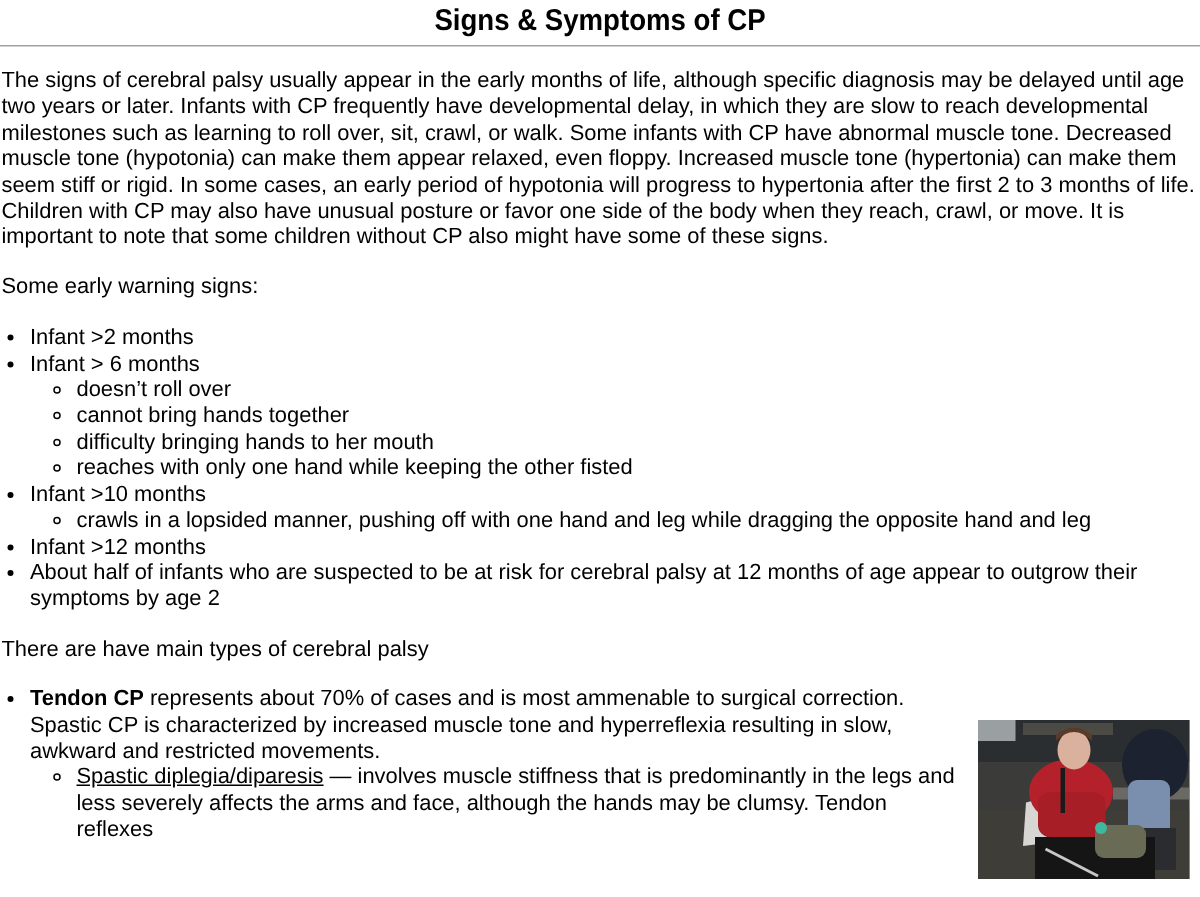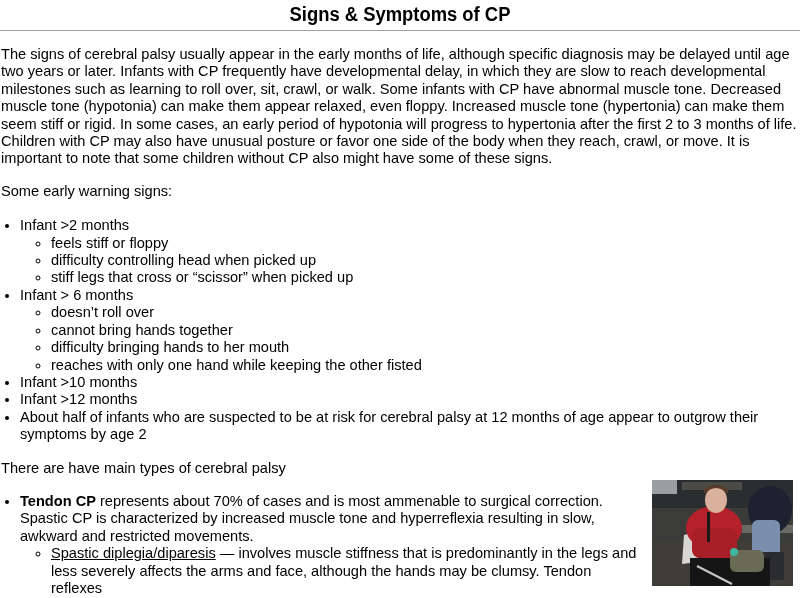--- a/index.html
+++ b/index.html
@@ -35,37 +35,35 @@
 <h1 class="title">Signs &amp; Symptoms of CP</h1>
 <hr class="rule">
 
 <p class="intro">The signs of cerebral palsy usually appear in the early months of life, although specific diagnosis may be delayed until age two years or later. Infants with CP frequently have developmental delay, in which they are slow to reach developmental milestones such as learning to roll over, sit, crawl, or walk. Some infants with CP have abnormal muscle tone. Decreased muscle tone (hypotonia) can make them appear relaxed, even floppy. Increased muscle tone (hypertonia) can make them seem stiff or rigid. In some cases, an early period of hypotonia will progress to hypertonia after the first 2 to 3 months of life. Children with CP may also have unusual posture or favor one side of the body when they reach, crawl, or move. It is important to note that some children without CP also might have some of these signs.</p>
 
 <p class="warn-label">Some early warning signs:</p>
 
 <ul class="lvl1">
   <li>
     <span>Infant &gt;2 months</span>
-    <ul class="lvl2">
-      <li>feels stiff or floppy</li>
-      <li>difficulty controlling head when picked up</li>
-      <li>stiff legs that cross or “scissor” when picked up</li>
-    </ul>
   </li>
   <li>
     <span>Infant &gt; 6 months</span>
     <ul class="lvl2">
       <li>doesn’t roll over</li>
       <li>cannot bring hands together</li>
       <li>difficulty bringing hands to her mouth</li>
       <li>reaches with only one hand while keeping the other fisted</li>
     </ul>
   </li>
   <li>
     <span>Infant &gt;10 months</span>
+    <ul class="lvl2">
+      <li>crawls in a lopsided manner, pushing off with one hand and leg while dragging the opposite hand and leg</li>
+    </ul>
   </li>
   <li>
     <span>Infant &gt;12 months</span>
   </li>
   <li>About half of infants who are suspected to be at risk for cerebral palsy at 12 months of age appear to outgrow their symptoms by age 2</li>
 </ul>
 
 <p class="types-label">There are have main types of cerebral palsy</p>
 
 <ul class="lvl1 types-list">

